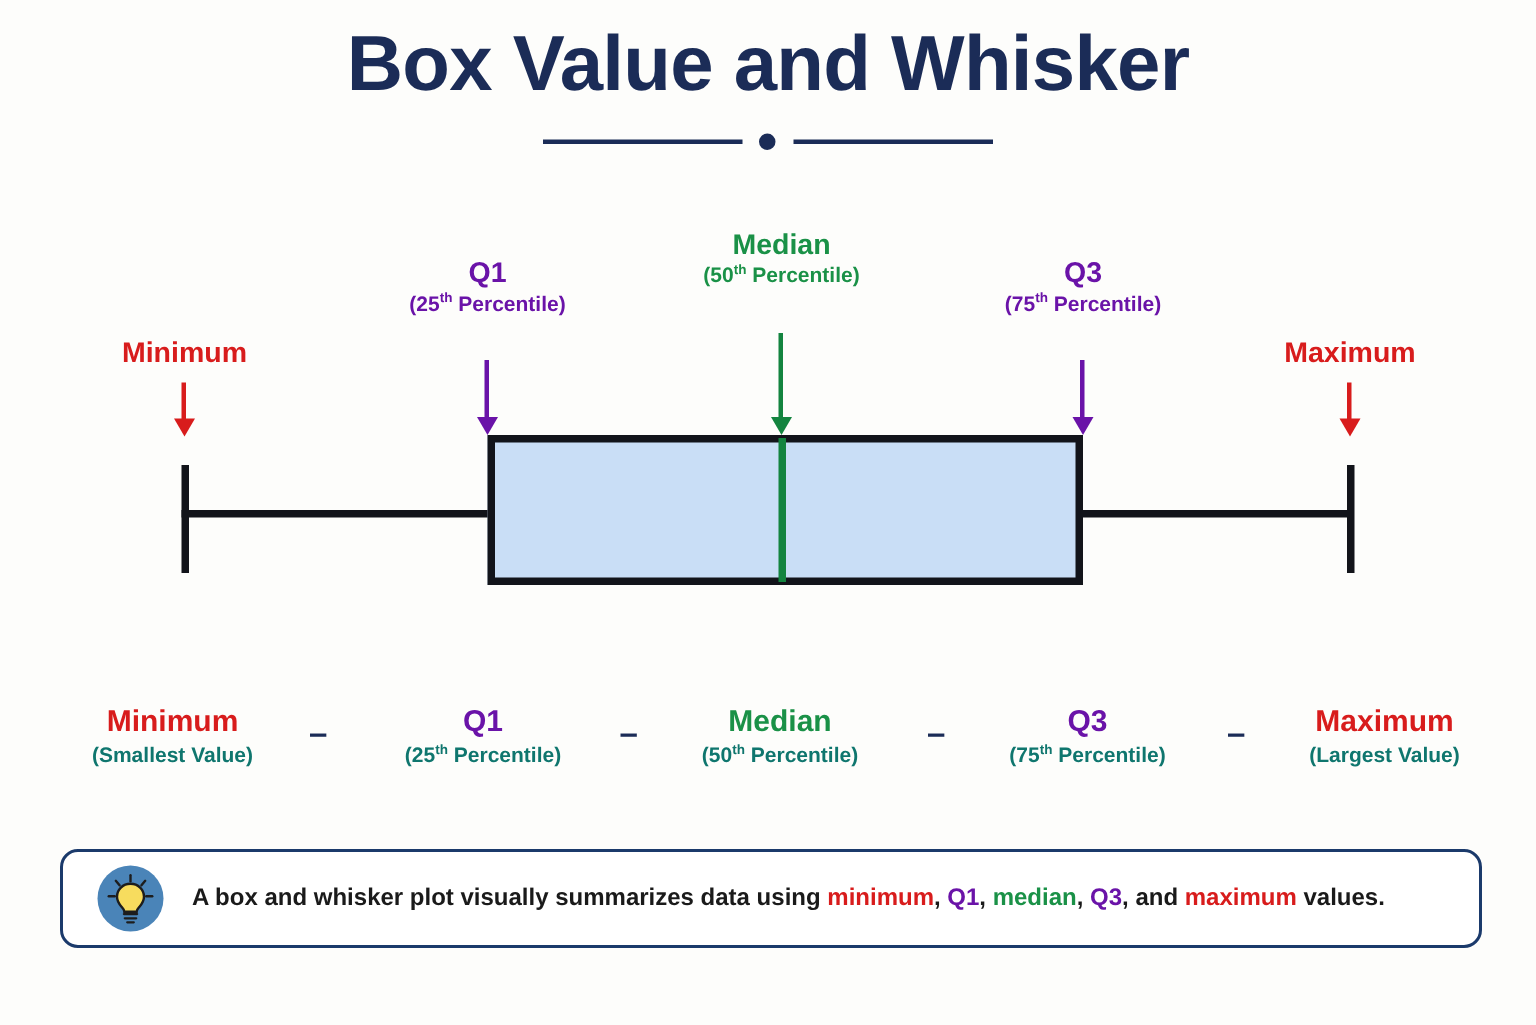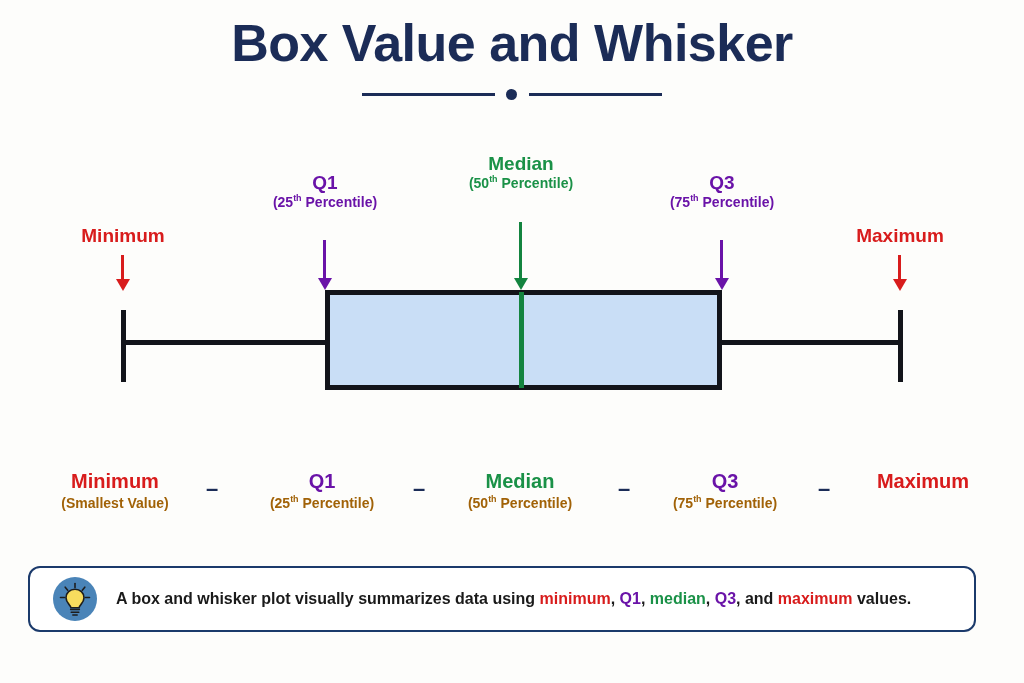--- a/index.html
+++ b/index.html
@@ -152,40 +152,40 @@
   .legend-item .main {
     display: block;
     font-size: 20px;
     font-weight: bold;
     white-space: nowrap;
   }
   .legend-item .sub {
     display: block;
     font-size: 14px;
     font-weight: bold;
-    color: #a16207;
+    color: #0f766e;
     white-space: nowrap;
   }
   .legend-item .sub sup {
     font-size: 9px;
     vertical-align: super;
     line-height: 0;
   }
   .legend-dash {
     position: absolute;
     top: 8px;
     font-size: 22px;
     font-weight: bold;
     color: #1b2c57;
   }
 
   
   .footnote {
     position: absolute;
-    left: 28px;
+    left: 40px;
     top: 566px;
     width: 948px;
     height: 66px;
     box-sizing: border-box;
     border: 2px solid #1b3a6b;
     border-radius: 12px;
     background: #ffffff;
     display: flex;
     align-items: center;
   }
@@ -306,20 +306,21 @@
 
     <div class="legend-item" style="left:635px; top:0; width:180px;">
       <span class="main c-purple">Q3</span>
       <span class="sub"><span>(75</span><sup>th</sup><span> Percentile)</span></span>
     </div>
 
     <div class="legend-dash" style="left:818px;">–</div>
 
     <div class="legend-item" style="left:833px; top:0; width:180px;">
       <span class="main c-red">Maximum</span>
+      <span class="sub"><span>(Largest Value)</span><sup></sup><span></span></span>
     </div>
 
   </div>
 
   <div class="footnote">
     <div class="bulb-wrap">
       <svg width="46" height="46" viewBox="0 0 46 46" aria-hidden="true">
         <circle cx="23" cy="23" r="22" fill="#4a84b8"></circle>
         <g stroke="#1d1d1d" stroke-width="1.6" stroke-linecap="round">
           <line x1="23" y1="7.5" x2="23" y2="11.5"></line>

